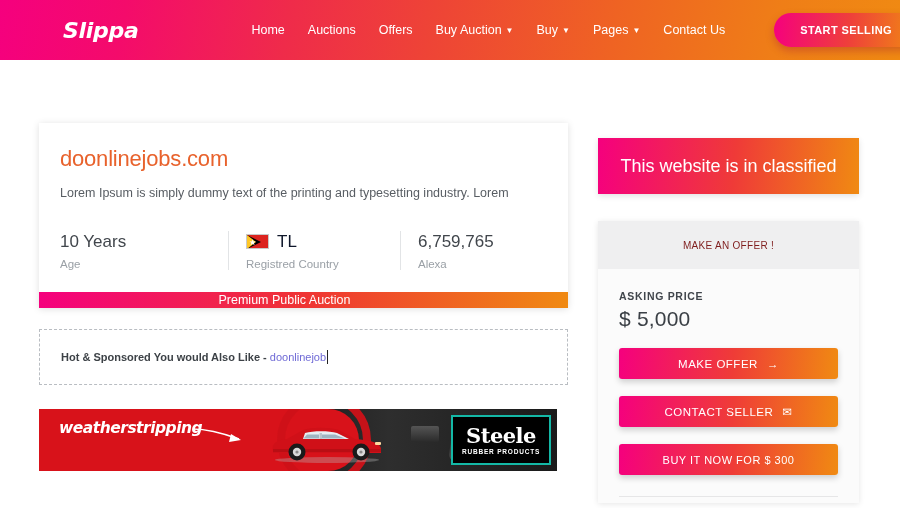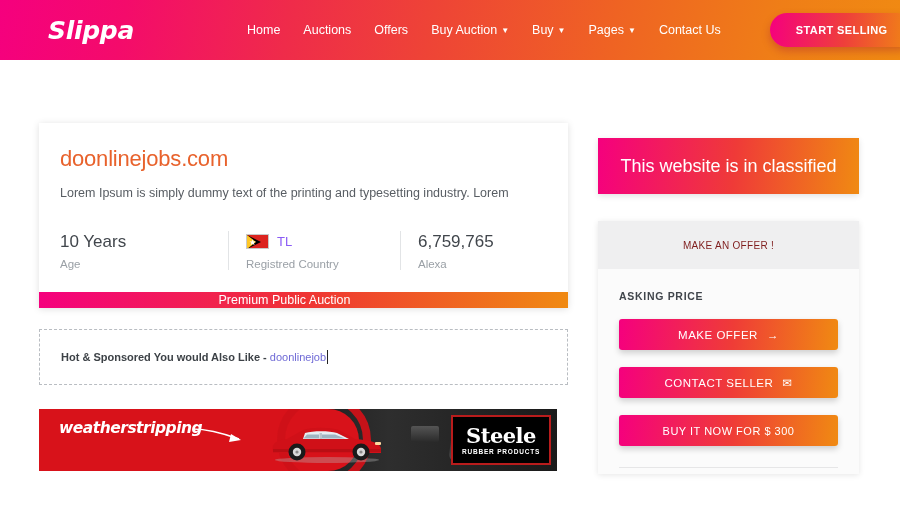--- a/index.html
+++ b/index.html
@@ -13,23 +13,23 @@
   
   .site-header {
     height: 60px;
     width: 900px;
     background: linear-gradient(100deg, #f5007e 0%, #f40b6b 14%, #ef2b4a 32%, #ee4436 48%, #ef6323 68%, #ef7e17 86%, #f08a12 100%);
     display: flex;
     align-items: center;
     position: relative;
   }
   .brand {
-    margin-left: 48px;
-    color: #ffffff;
-    font-size: 25px;
+    margin-left: 63px;
+    color: #ffffff;
+    font-size: 22px;
     font-weight: bold;
     font-style: italic;
     letter-spacing: -0.3px;
     font-family: "DejaVu Sans", sans-serif;
   }
   .nav {
     display: flex;
     align-items: center;
     gap: 23px;
     margin-left: 113px;
@@ -146,21 +146,21 @@
     position: absolute; left: 0; top: 0;
     width: 0; height: 0;
     border-top: 7.5px solid transparent;
     border-bottom: 7.5px solid transparent;
     border-left: 9px solid #ffc726;
   }
   .flag .star {
     position: absolute; left: 2px; top: 3.5px;
     color: #ffffff; font-size: 8px; line-height: 8px;
   }
-  .tl-code { font-size: 13px; color: #8b5cf6; }
+  .tl-code { font-size: 17px; color: #0f172a; }
 
   .auction-bar {
     height: 16px;
     background: linear-gradient(95deg, #f5007e 0%, #ef3434 50%, #f08a12 100%);
     color: #ffffff;
     font-size: 12.5px;
     display: flex;
     align-items: center;
     justify-content: center;
     padding-right: 38px;
@@ -256,21 +256,21 @@
     width: 13px; height: 40px;
     background: linear-gradient(90deg, #3a3a3a, #6a6a6a 45%, #242424);
     border-radius: 6px;
     transform: rotate(8deg);
     z-index: 5;
   }
   .ad-logo {
     position: absolute; right: 6px; top: 6px;
     width: 100px; height: 50px;
     background: #000000;
-    border: 2px solid #b91c1c;
+    border: 2px solid #14b8a6;
     display: flex;
     flex-direction: column;
     align-items: center;
     justify-content: center;
     z-index: 6;
   }
   .ad-logo-main {
     color: #ffffff;
     font-size: 21px;
     font-weight: bold;
@@ -479,20 +479,21 @@
 
   <div class="right-col">
 
     <div class="classified-banner">This website is in classified</div>
 
     <div class="offer-panel">
       <div class="offer-head">MAKE AN OFFER !</div>
 
       <div class="offer-body">
         <div class="asking-label">ASKING PRICE</div>
+        <div class="asking-price">$ 5,000</div>
 
         <div class="action-btn">
           <span>MAKE OFFER</span>
           <span>→</span>
         </div>
 
         <div class="action-btn">
           <span>CONTACT SELLER</span>
           <span>✉</span>
         </div>

